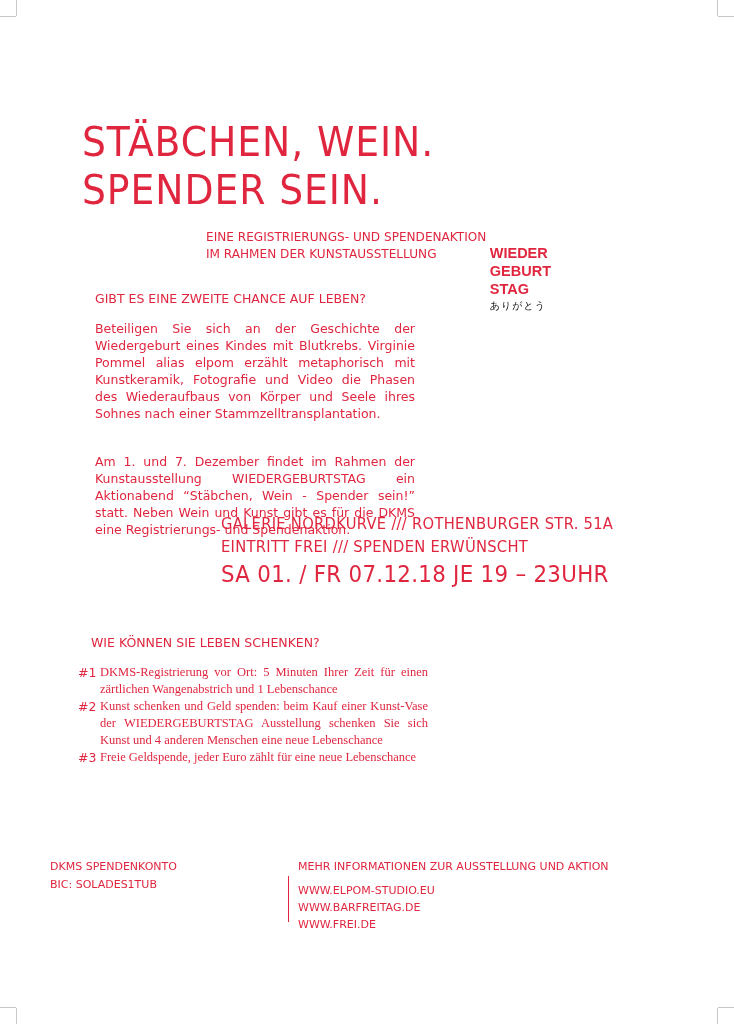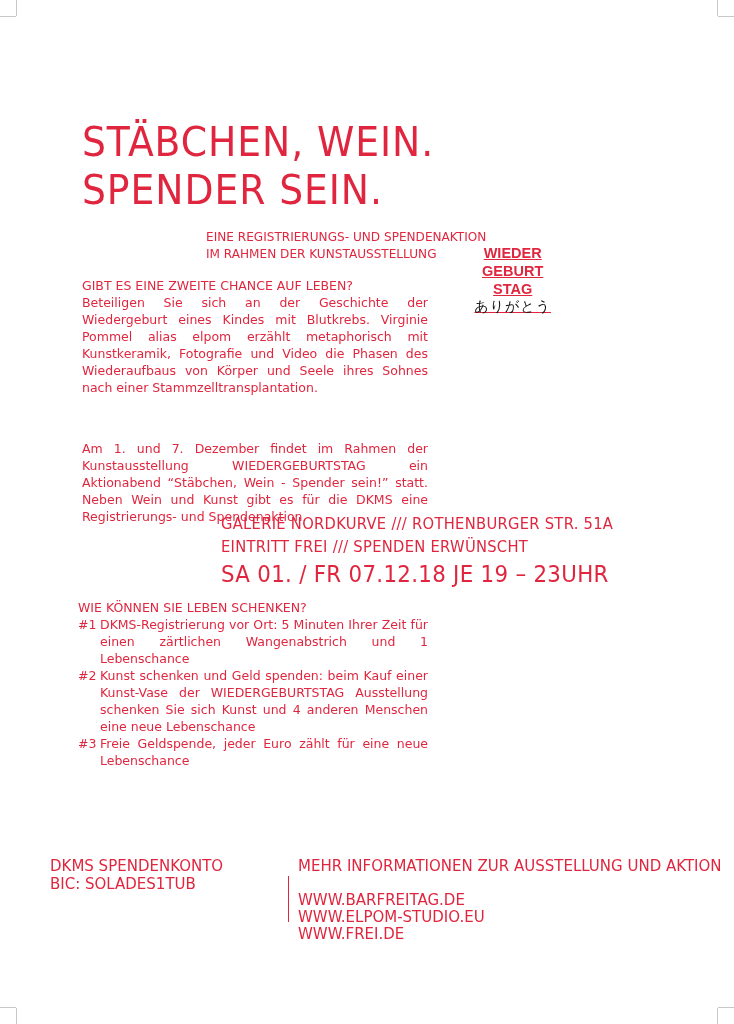--- a/index.html
+++ b/index.html
@@ -44,46 +44,45 @@
       font-size: 13px;
       line-height: 17px;
       white-space: nowrap;
       transform: scaleX(0.93);
       transform-origin: left top;
     }
     .logo {
       position: absolute;
       right: 183px;
       top: 244px;
-      text-align: center;
+      text-align: left;
       font-family: "Liberation Sans", sans-serif;
       font-weight: bold;
       font-size: 14.5px;
       line-height: 18px;
       color: #e0263f;
-      text-decoration: underline;
     }
     .logo .jp {
       font-family: "DejaVu Sans", sans-serif;
       color: #111;
       font-weight: normal;
-      font-size: 14px;
+      font-size: 10px;
       line-height: 14px;
       margin-top: 1px;
       letter-spacing: 1px;
     }
     .block {
       position: absolute;
       left: 82px;
       width: 346px;
       font-size: 12.5px;
       line-height: 17px;
       text-align: justify;
     }
-    .block p { margin: 0; }
+    .block p { margin: 13px; }
     .block .head {
       text-transform: none;
     }
     #intro { top: 277px; }
     #event { top: 440px; }
 
     .venue {
       position: absolute;
       left: 221px;
       top: 513px;
@@ -100,47 +99,48 @@
     .venue .date {
       font-size: 23px;
       line-height: 30px;
       letter-spacing: 0.3px;
       margin-top: 0px;
       transform: scaleX(0.93);
       transform-origin: left top;
     }
 
     #howto {
-      top: 599px;
+      top: 621px;
       left: 78px;
       width: 350px;
     }
     .howto-item {
       display: flex;
     }
     .howto-item .num {
       width: 22px;
       flex: 0 0 22px;
     }
     .howto-item .txt {
       flex: 1;
       text-align: justify;
+      font-family: Liberation Serif, serif;
     }
 
     .footer {
       position: absolute;
       top: 858px;
-      font-size: 15px;
+      font-size: 11px;
       line-height: 17px;
       white-space: nowrap;
     }
     #bank { left: 50px; }
     #bank .title { margin-bottom: 1px; }
     #info { left: 298px; }
-    #info .title { margin-bottom: 17px; }
+    #info .title { margin-bottom: 7px; }
     .divider {
       position: absolute;
       left: 288px;
       top: 876px;
       width: 1px;
       height: 46px;
       background: #e0263f;
     }
   </style>
 </head>
@@ -205,16 +205,16 @@
 
 <div class="footer" id="bank">
   <div class="title">DKMS SPENDENKONTO</div>
   <div>BIC: SOLADES1TUB</div>
 </div>
 
 <div class="divider"></div>
 
 <div class="footer" id="info">
   <div class="title">MEHR INFORMATIONEN ZUR AUSSTELLUNG UND AKTION</div>
+  <div>WWW.ELPOM-STUDIO.EU</div>
   <div>WWW.BARFREITAG.DE</div>
-  <div>WWW.ELPOM-STUDIO.EU</div>
   <div>WWW.FREI.DE</div>
 </div>
 
 </body></html>

